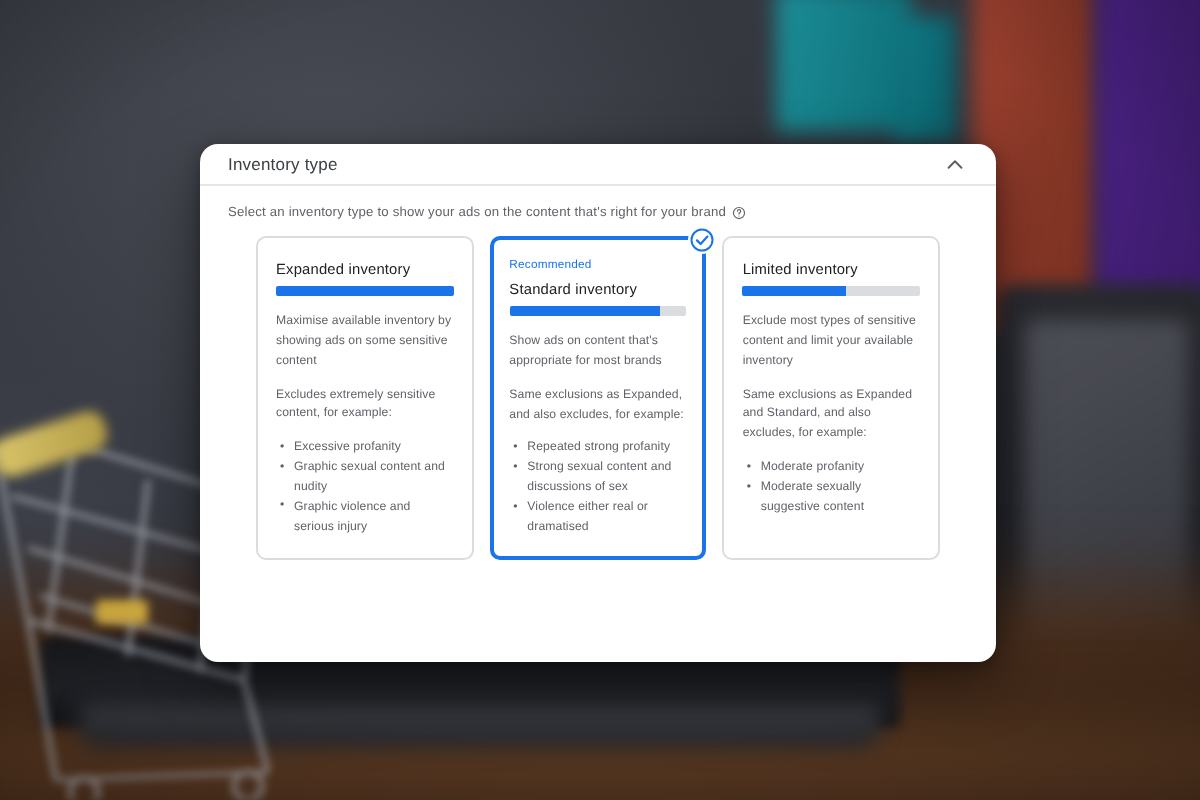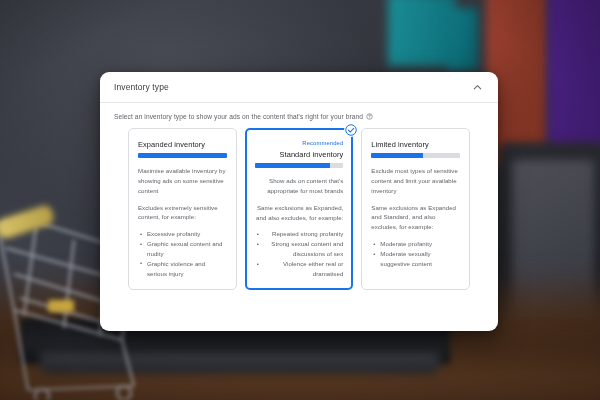--- a/index.html
+++ b/index.html
@@ -75,21 +75,21 @@
   
   .dialog {
     position: absolute; left: 100px; top: 72px;
     width: 398px; height: 259px;
     background: #ffffff;
     border-radius: 9px;
     box-shadow: 0 10px 30px rgba(0,0,0,.45), 0 2px 8px rgba(0,0,0,.3);
     overflow: hidden;
   }
   .dlg-header {
-    height: 31px; padding: 0 14px;
+    height: 21px; padding: 0 14px;
     display: flex; align-items: center; justify-content: space-between;
     border-bottom: 1px solid #e6e6e6;
   }
   .dlg-title { font-size: 8.5px; color: #3c4043; letter-spacing: .1px; }
   .chevron { width: 14px; height: 14px; display: flex; align-items: center; justify-content: center; cursor: pointer; }
   .chevron svg { display: block; }
 
   .dlg-subtitle {
     display: flex; align-items: center; gap: 3px;
     padding: 10px 14px 8px 14px;
@@ -102,21 +102,20 @@
   .card {
     position: relative;
     width: 120px; min-height: 148px;
     border: 1px solid #dadce0; border-radius: 5px;
     padding: 11px 9px 10px 9px;
     background: #fff;
   }
   .card.selected {
     border: 2px solid #1a73e8;
     padding: 10px 8px 9px 8px;
-    text-align: right;
   }
   .check-badge {
     position: absolute; top: -7px; right: -7px;
     width: 14px; height: 14px; border-radius: 50%;
     background: #fff;
     display: flex; align-items: center; justify-content: center;
   }
   .rec-label {
     font-size: 5.9px; color: #1a73e8; margin-bottom: 4px; letter-spacing: .1px;
   }

